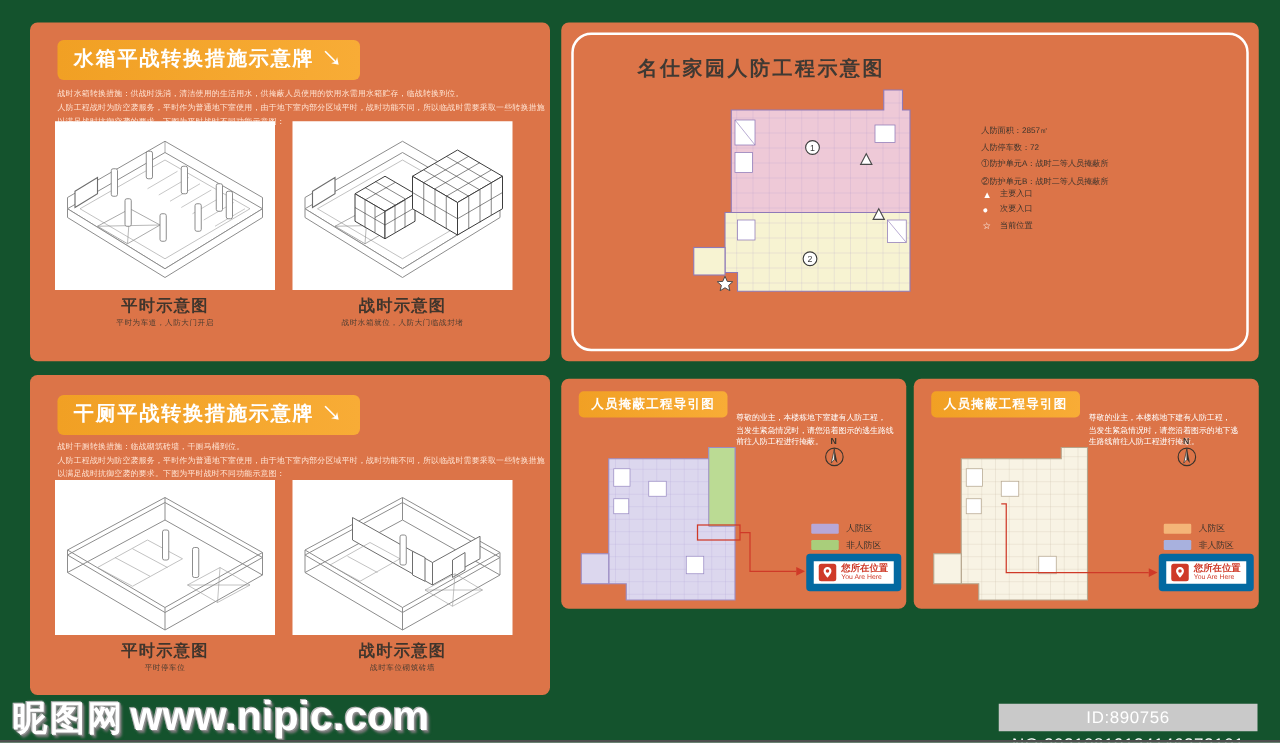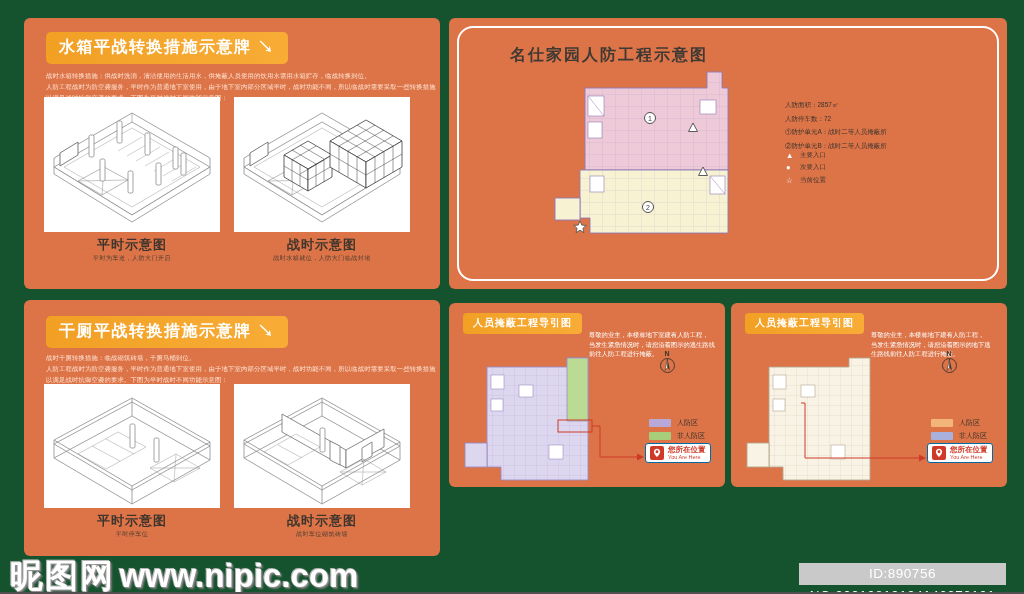--- a/index.html
+++ b/index.html
@@ -39,33 +39,33 @@
                  padding:3px 10px 4px; border-radius:4px; white-space:nowrap; }
   .notice { position:absolute; left:140px; top:27px; width:124px; color:#fff;
             font-size:6.3px; line-height:9.5px; white-space:nowrap; }
   .north { position:absolute; left:205px; top:47px; width:26px; text-align:center; }
   .north-n { font-size:7px; font-weight:bold; color:#3a332c; }
   .glegend { position:absolute; left:200px; top:113px; }
   .grow { display:flex; align-items:center; gap:6px; height:13px; }
   .swatch { width:22px; height:8px; border-radius:1px; }
   .glabel { font-size:7px; color:#3a332c; }
   .yah { position:absolute; left:196px; top:140px; display:flex; align-items:center; gap:4px;
-         background:#fff; border:1px solid #0369a1; border-radius:3px; padding:2px 4px; }
+         background:#fff; border:6px solid #0369a1; border-radius:3px; padding:2px 4px; }
   .yah-icon { width:14px; height:14px; background:#CF3A28; border-radius:2px;
               display:flex; align-items:center; justify-content:center; flex:none; }
   .yah-zh { font-size:7.5px; font-weight:bold; color:#CF3A28; line-height:8px; white-space:nowrap; }
   .yah-en { font-size:5.5px; color:#CF3A28; line-height:6px; white-space:nowrap; }
   .route { position:absolute; inset:0; width:100%; height:100%; pointer-events:none; }
   .plan-svg { position:absolute; }
 
   
   .watermark { position:absolute; left:10px; top:554px; color:#fff; font-weight:bold;
                white-space:nowrap;
                text-shadow:0 0 2px #9a9a9a, 1px 1px 0 #8c8c8c, -1px -1px 0 #c0c0c0, 2px 2px 2px #777; }
-  .wm-logo { font-size:33px; letter-spacing:2px; }
+  .wm-logo { font-size:28px; letter-spacing:2px; }
   .wm-url { font-size:33px; }
   .id-badge { position:absolute; left:799px; top:563px; width:207px; height:22px;
               background:#c9c9c9; color:#fff; font-size:13.5px; line-height:22px;
               text-align:center; letter-spacing:0.5px; }
   .bottom-line { position:absolute; left:0; right:0; bottom:0; height:2px; background:#4f4f4f; }
 </style>
 </head>
 <body>
 
 <div class="page">

